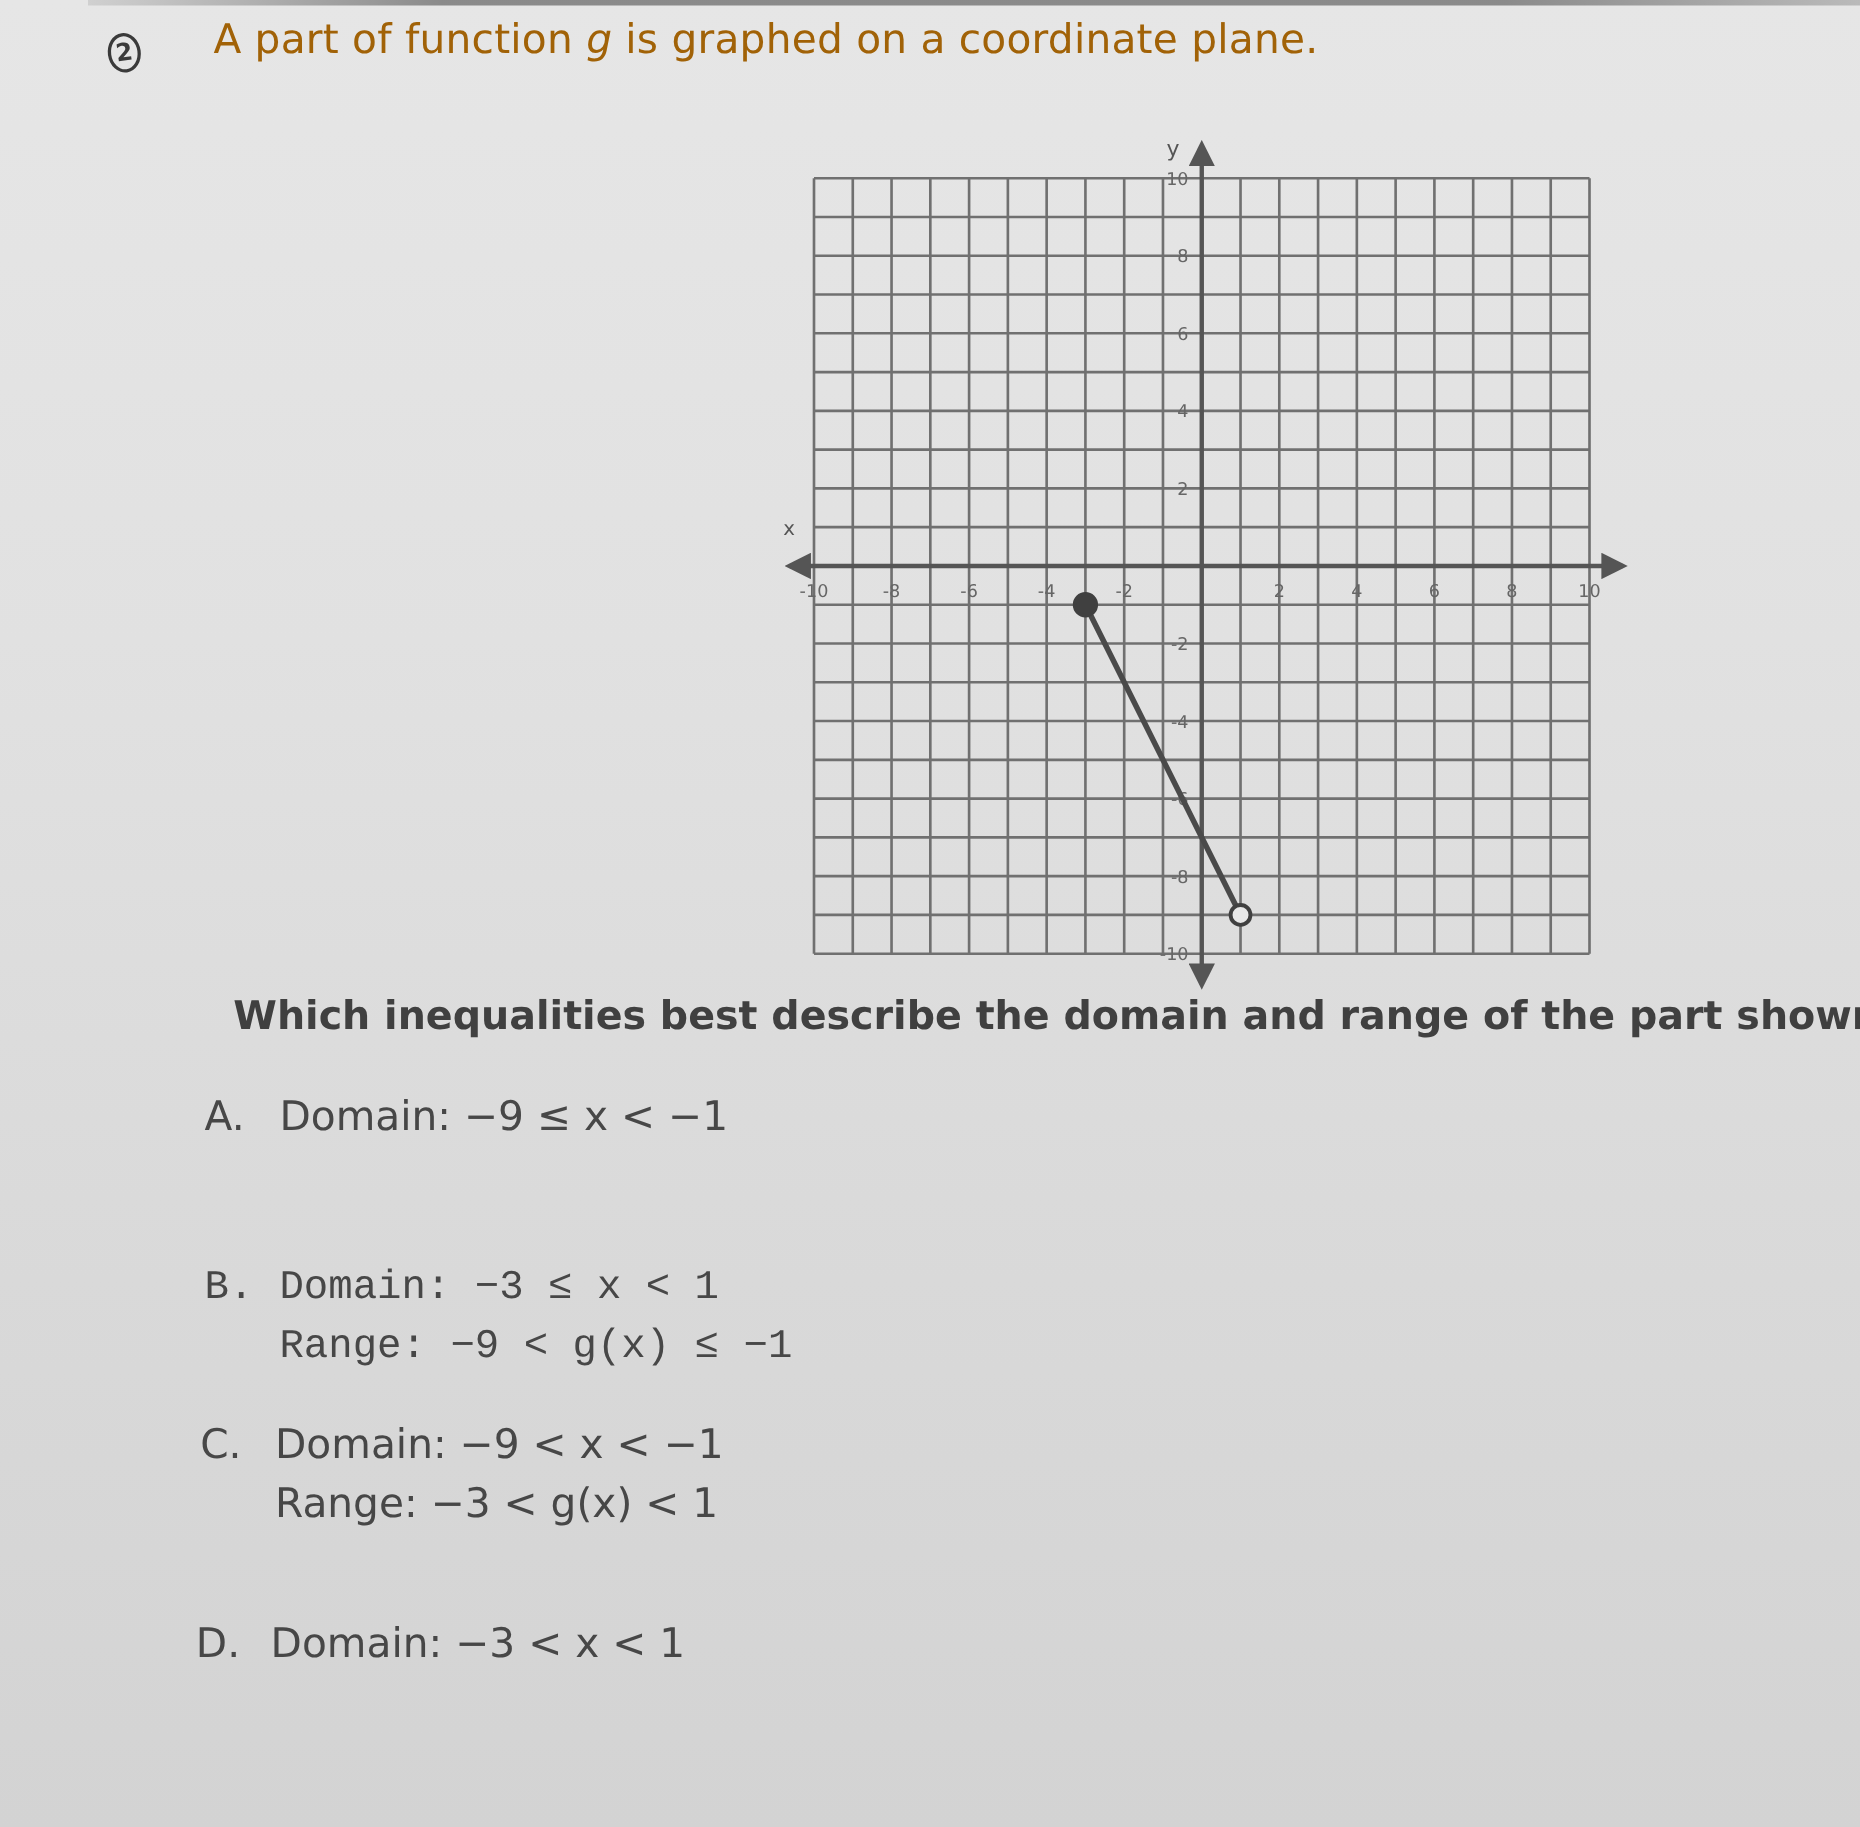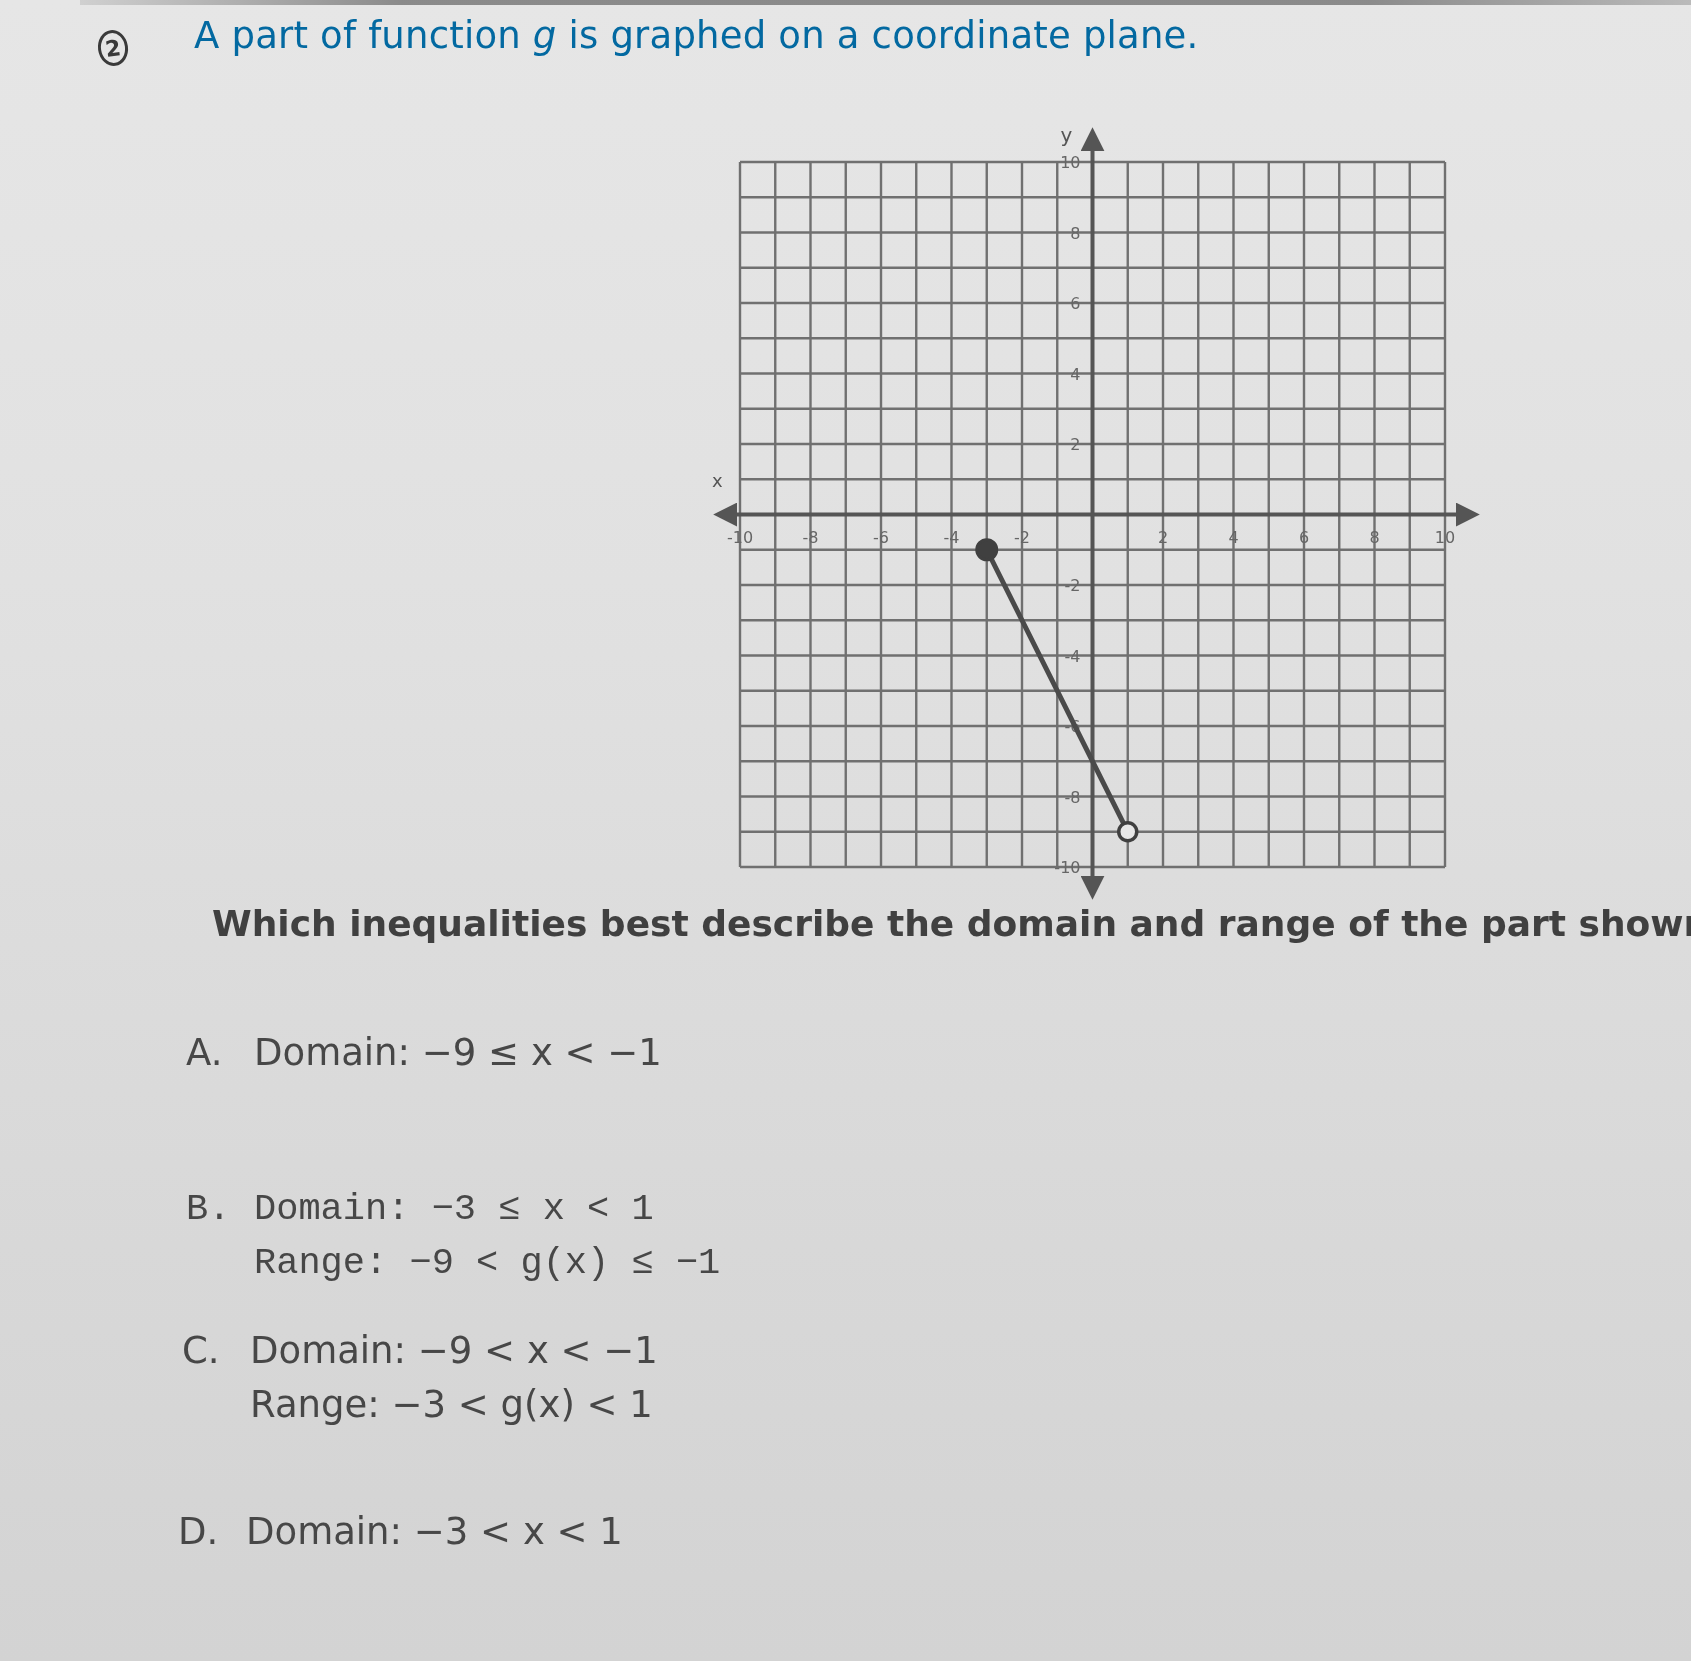--- a/index.html
+++ b/index.html
@@ -38,21 +38,21 @@
       font-weight: bold;
       color: #3a3a3a;
       transform: rotate(-8deg);
       box-sizing: border-box;
     }
     .prompt {
       position: absolute;
       left: 194px;
       top: 14px;
       font-size: 37px;
-      color: #0369a1;
+      color: #a16207;
       letter-spacing: 0.2px;
       white-space: nowrap;
     }
     .prompt .fn {
       font-style: italic;
     }
     .graph {
       position: absolute;
       left: 700px;
       top: 120px;
@@ -72,21 +72,20 @@
       font-weight: bold;
       color: #404040;
       white-space: nowrap;
     }
     .choice {
       position: absolute;
       font-size: 37px;
       color: #474747;
       white-space: nowrap;
       line-height: 54px;
-      margin-top: 38px;
     }
     .choice .letter {
       display: inline-block;
       width: 68px;
     }
     .choice .line2 {
       padding-left: 68px;
     }
     #choice-a { left: 186px; top: 988px; }
     #choice-b { left: 186px; top: 1144px; font-family: Liberation Mono, monospace; }

